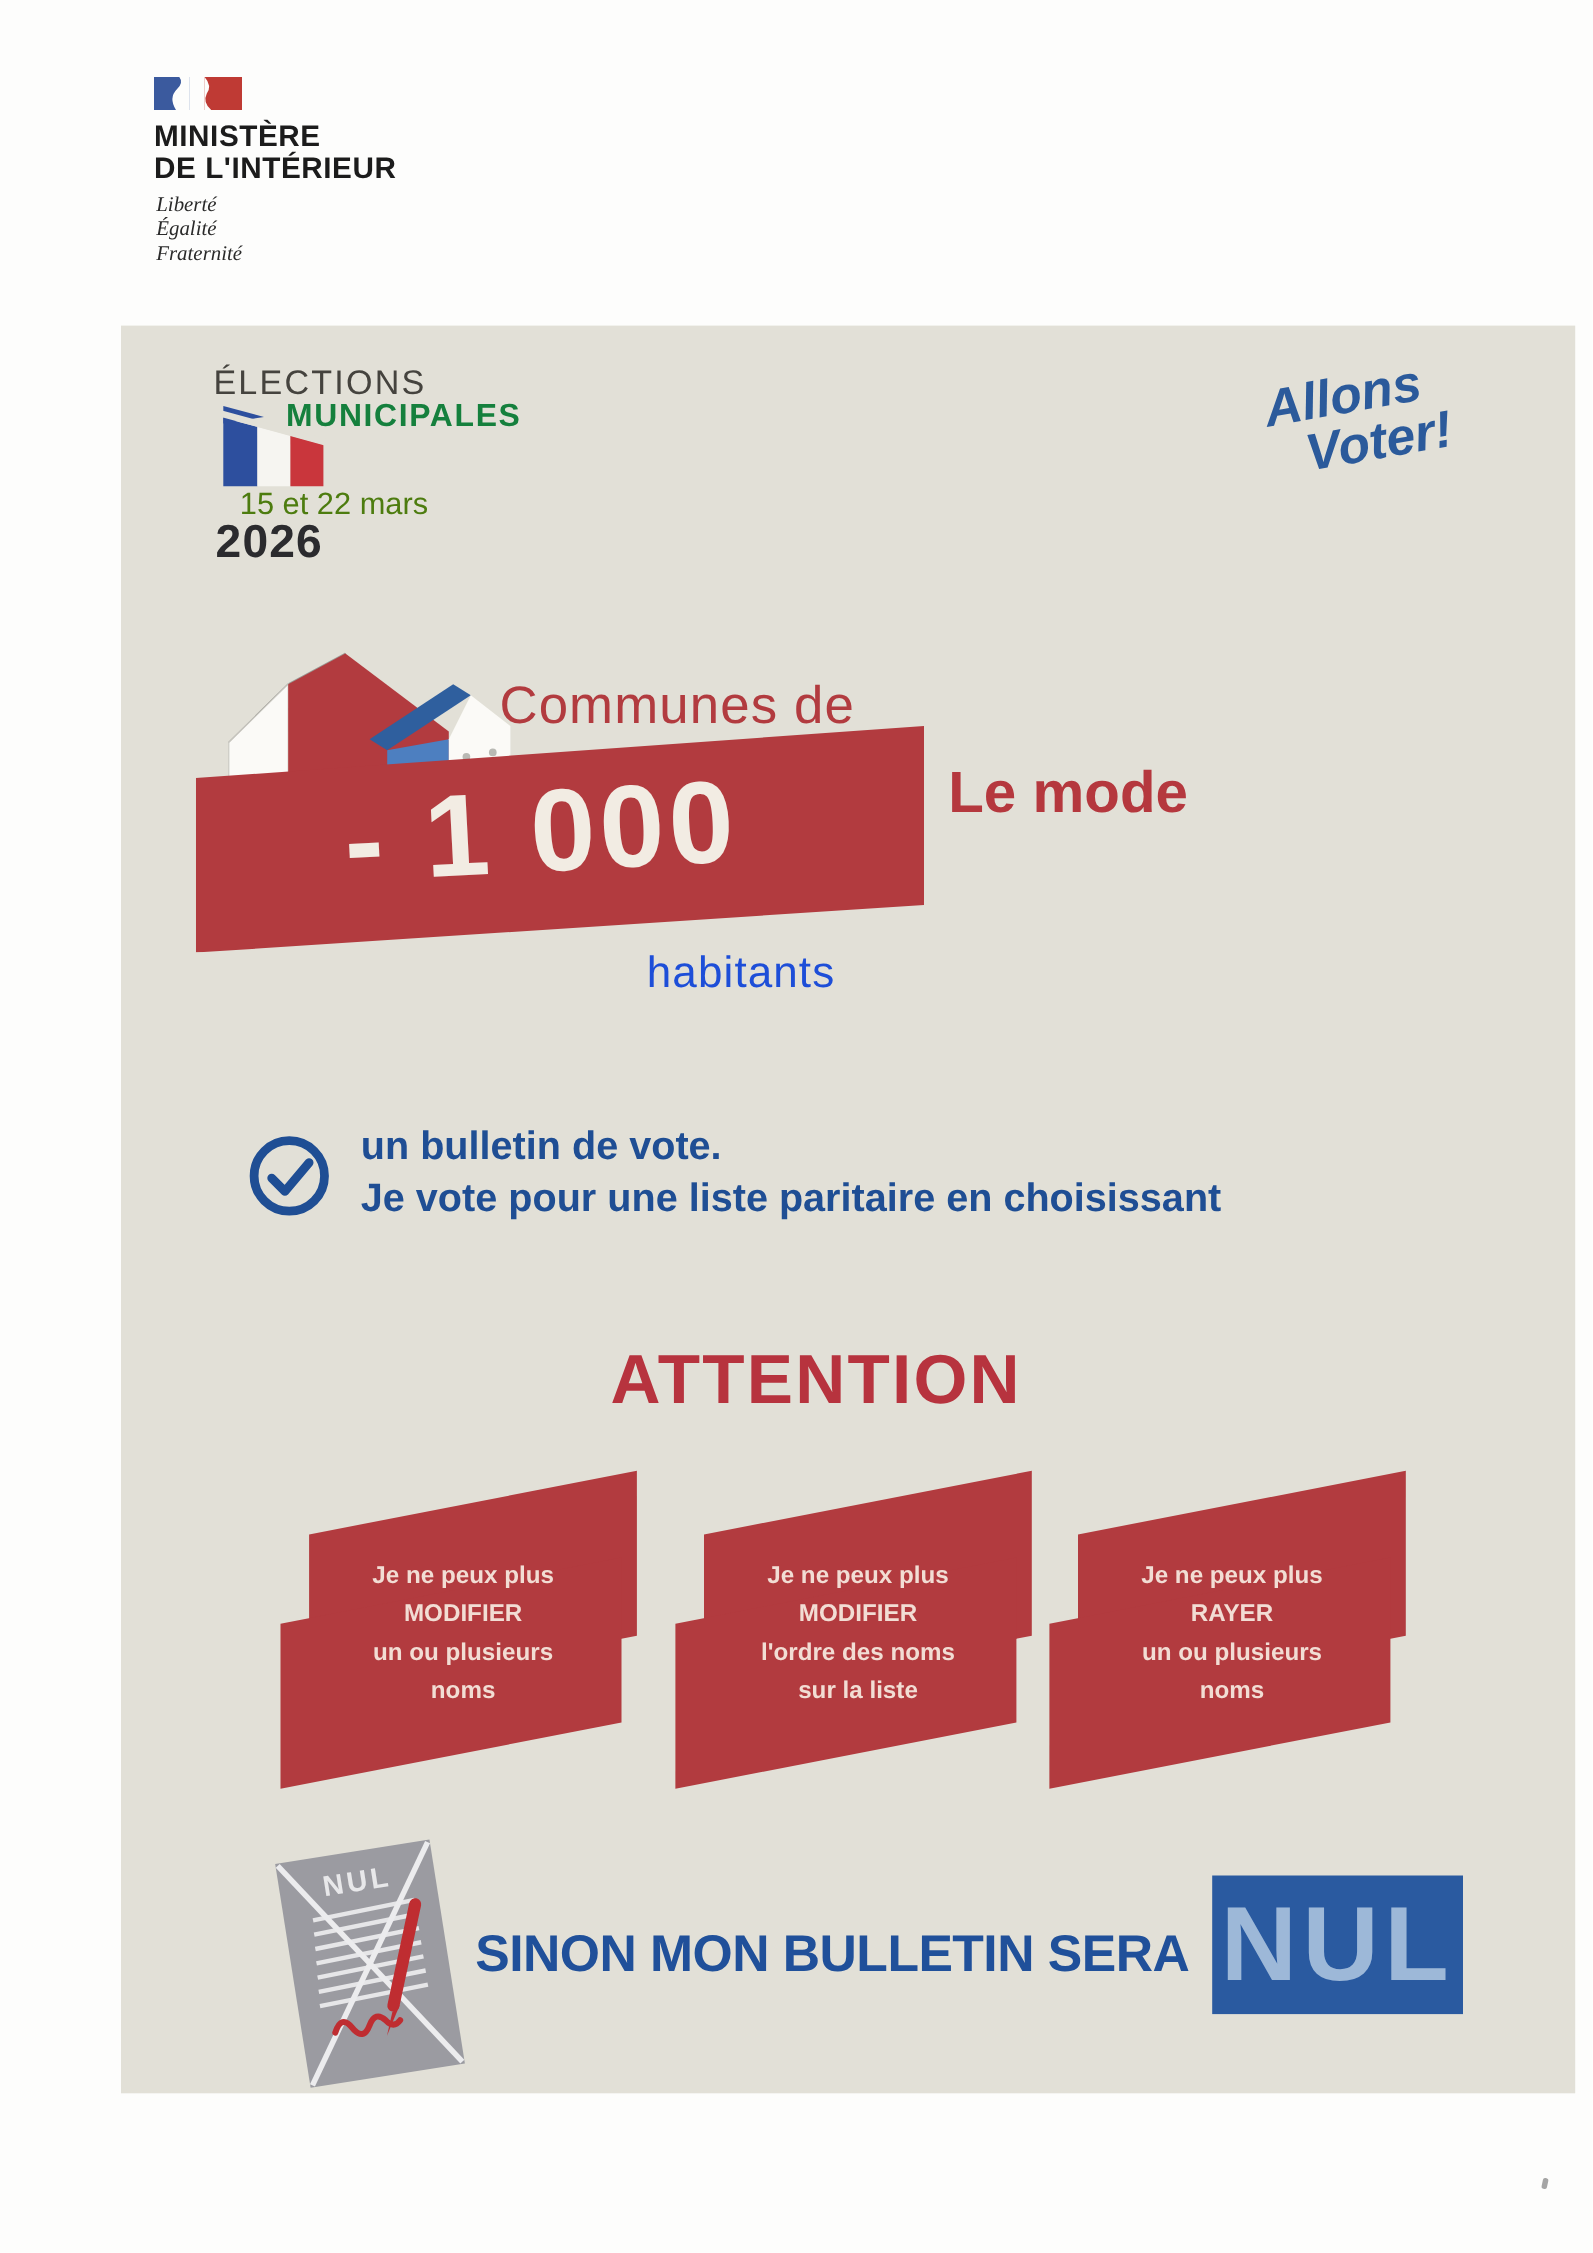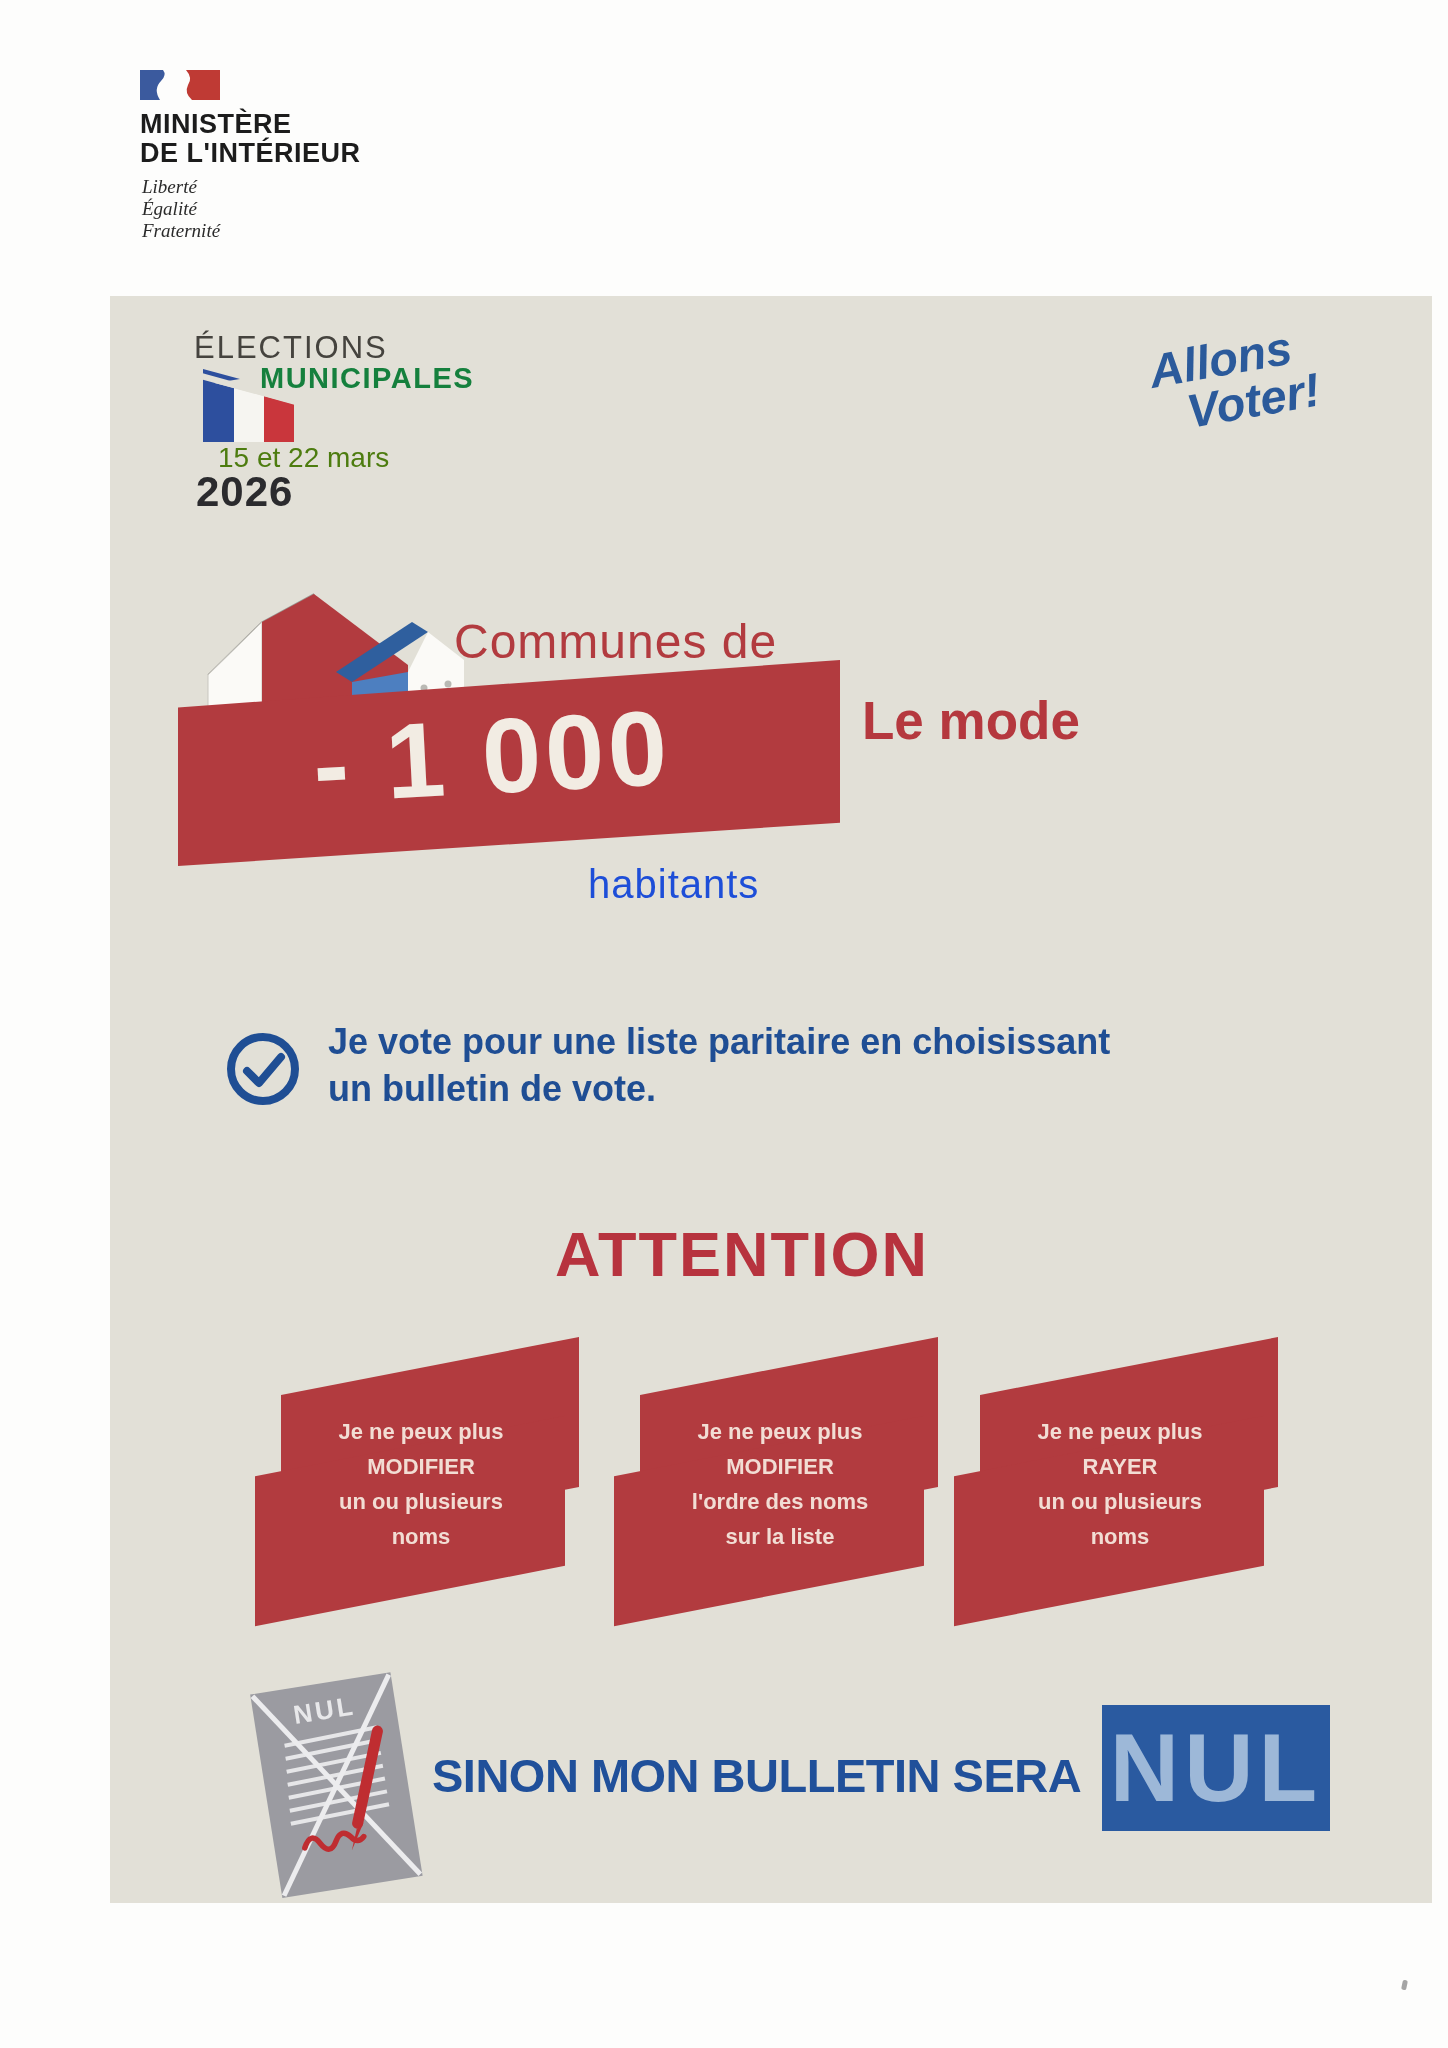--- a/index.html
+++ b/index.html
@@ -143,22 +143,22 @@
     <div class="headline">
       <div>Le mode</div>
     </div>
 
     <div class="vote-row">
       <svg class="check-icon" width="78" height="78" viewBox="0 0 78 78">
         <circle cx="39" cy="39" r="32" fill="none" stroke="#1f4e94" stroke-width="8"></circle>
         <polyline points="23,41 35,53 57,27" fill="none" stroke="#1f4e94" stroke-width="8" stroke-linecap="round" stroke-linejoin="round"></polyline>
       </svg>
       <div class="vote-text">
+        <div>un bulletin de vote.</div>
         <div>Je vote pour une liste paritaire en choisissant</div>
-        <div>un bulletin de vote.</div>
       </div>
     </div>
 
     <div class="attention">ATTENTION</div>
 
     <div class="ribbon ribbon-1">
       <div class="band band-a"></div>
       <div class="band band-b"></div>
       <div class="wtext">
         <div>Je ne peux plus</div>

